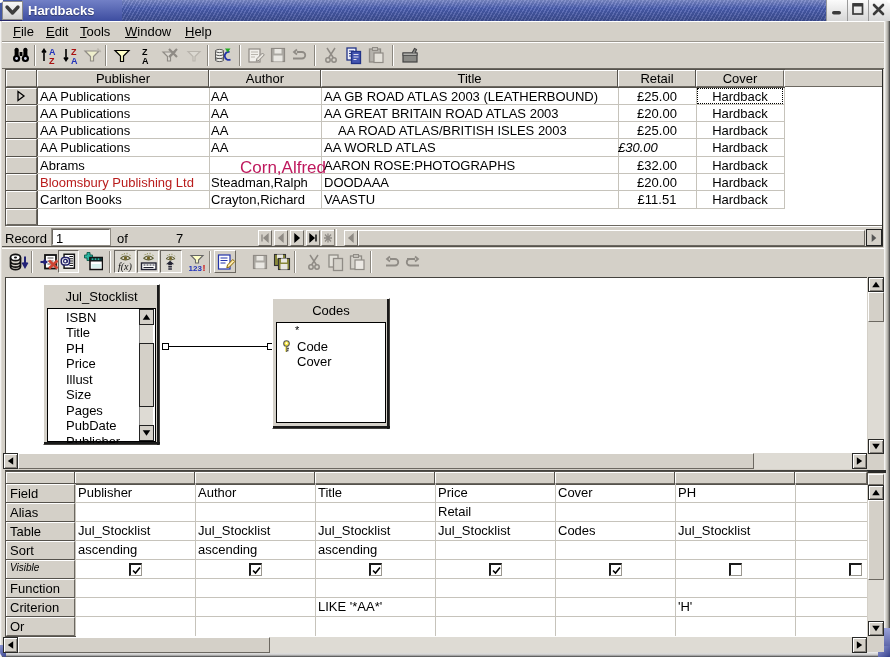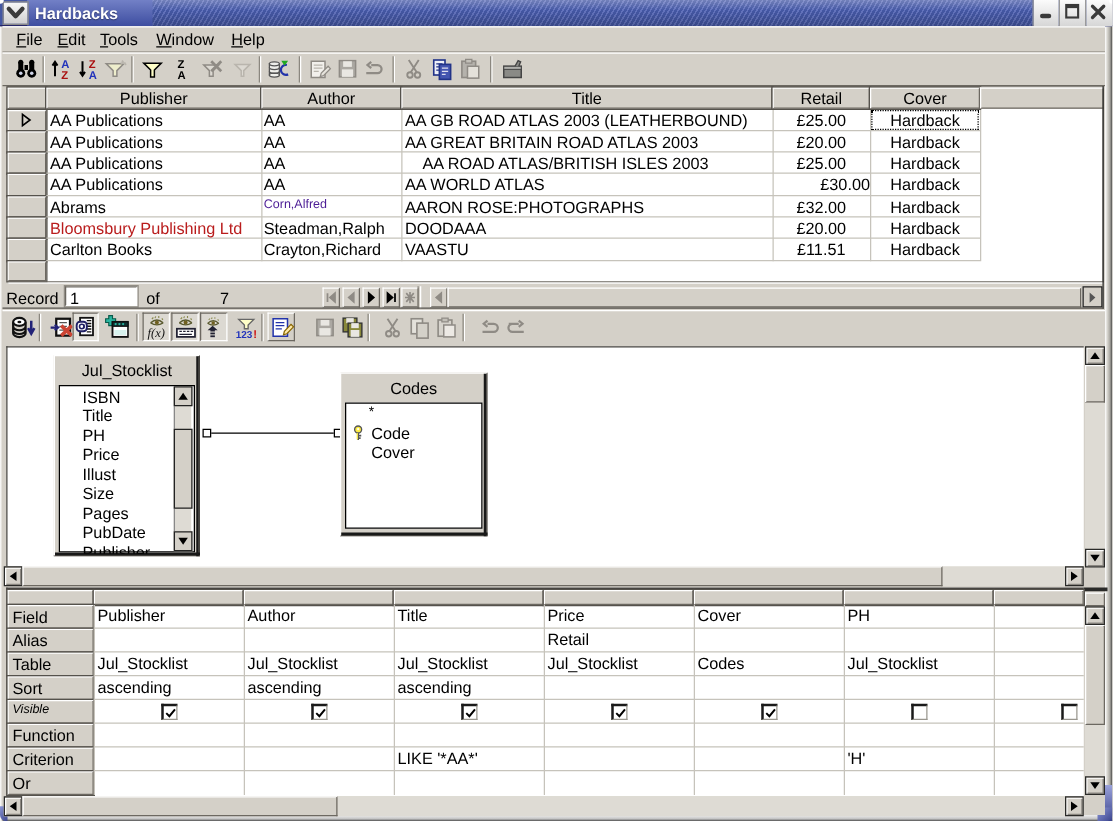--- a/index.html
+++ b/index.html
@@ -185,24 +185,24 @@
 <div class="ab" style="left:618px;top:106px;width:78px;text-align:center;font-size:13px;color:#000;white-space:nowrap;">£20.00</div>
 <div class="ab" style="left:696px;top:106px;width:88px;text-align:center;font-size:13px;color:#000;white-space:nowrap;">Hardback</div>
 <div class="ab" style="left:40px;top:123px;font-size:13px;color:#000;white-space:nowrap;">AA Publications</div>
 <div class="ab" style="left:211px;top:123px;font-size:13px;color:#000;white-space:nowrap;">AA</div>
 <div class="ab" style="left:324px;top:123px;font-size:13px;color:#000;white-space:nowrap;margin-left:14px;">AA ROAD ATLAS/BRITISH ISLES 2003</div>
 <div class="ab" style="left:618px;top:123px;width:78px;text-align:center;font-size:13px;color:#000;white-space:nowrap;">£25.00</div>
 <div class="ab" style="left:696px;top:123px;width:88px;text-align:center;font-size:13px;color:#000;white-space:nowrap;">Hardback</div>
 <div class="ab" style="left:40px;top:140px;font-size:13px;color:#000;white-space:nowrap;">AA Publications</div>
 <div class="ab" style="left:211px;top:140px;font-size:13px;color:#000;white-space:nowrap;">AA</div>
 <div class="ab" style="left:324px;top:140px;font-size:13px;color:#000;white-space:nowrap;">AA WORLD ATLAS</div>
-<div class="ab" style="left:618px;top:140px;width:78px;text-align:right;font-size:13px;color:#000;white-space:nowrap;">£30.00</div>
+<div class="ab" style="left:618px;top:140px;width:78px;text-align:left;font-size:13px;color:#000;white-space:nowrap;font-style:italic;">£30.00</div>
 <div class="ab" style="left:696px;top:140px;width:88px;text-align:center;font-size:13px;color:#000;white-space:nowrap;">Hardback</div>
 <div class="ab" style="left:40px;top:158px;font-size:13px;color:#000;white-space:nowrap;">Abrams</div>
-<div class="ab" style="left:211px;top:158px;font-size:10px;color:#4c1d95;white-space:nowrap;">Corn,Alfred</div>
+<div class="ab" style="left:211px;top:158px;font-size:17px;color:#be185d;white-space:nowrap;padding-left:29px;">Corn,Alfred</div>
 <div class="ab" style="left:324px;top:158px;font-size:13px;color:#000;white-space:nowrap;">AARON ROSE:PHOTOGRAPHS</div>
 <div class="ab" style="left:618px;top:158px;width:78px;text-align:center;font-size:13px;color:#000;white-space:nowrap;">£32.00</div>
 <div class="ab" style="left:696px;top:158px;width:88px;text-align:center;font-size:13px;color:#000;white-space:nowrap;">Hardback</div>
 <div class="ab" style="left:40px;top:175px;font-size:13px;color:#b91c1c;white-space:nowrap;">Bloomsbury Publishing Ltd</div>
 <div class="ab" style="left:211px;top:175px;font-size:13px;color:#000;white-space:nowrap;">Steadman,Ralph</div>
 <div class="ab" style="left:324px;top:175px;font-size:13px;color:#000;white-space:nowrap;">DOODAAA</div>
 <div class="ab" style="left:618px;top:175px;width:78px;text-align:center;font-size:13px;color:#000;white-space:nowrap;">£20.00</div>
 <div class="ab" style="left:696px;top:175px;width:88px;text-align:center;font-size:13px;color:#000;white-space:nowrap;">Hardback</div>
 <div class="ab" style="left:40px;top:192px;font-size:13px;color:#000;white-space:nowrap;">Carlton Books</div>
 <div class="ab" style="left:211px;top:192px;font-size:13px;color:#000;white-space:nowrap;">Crayton,Richard</div>

